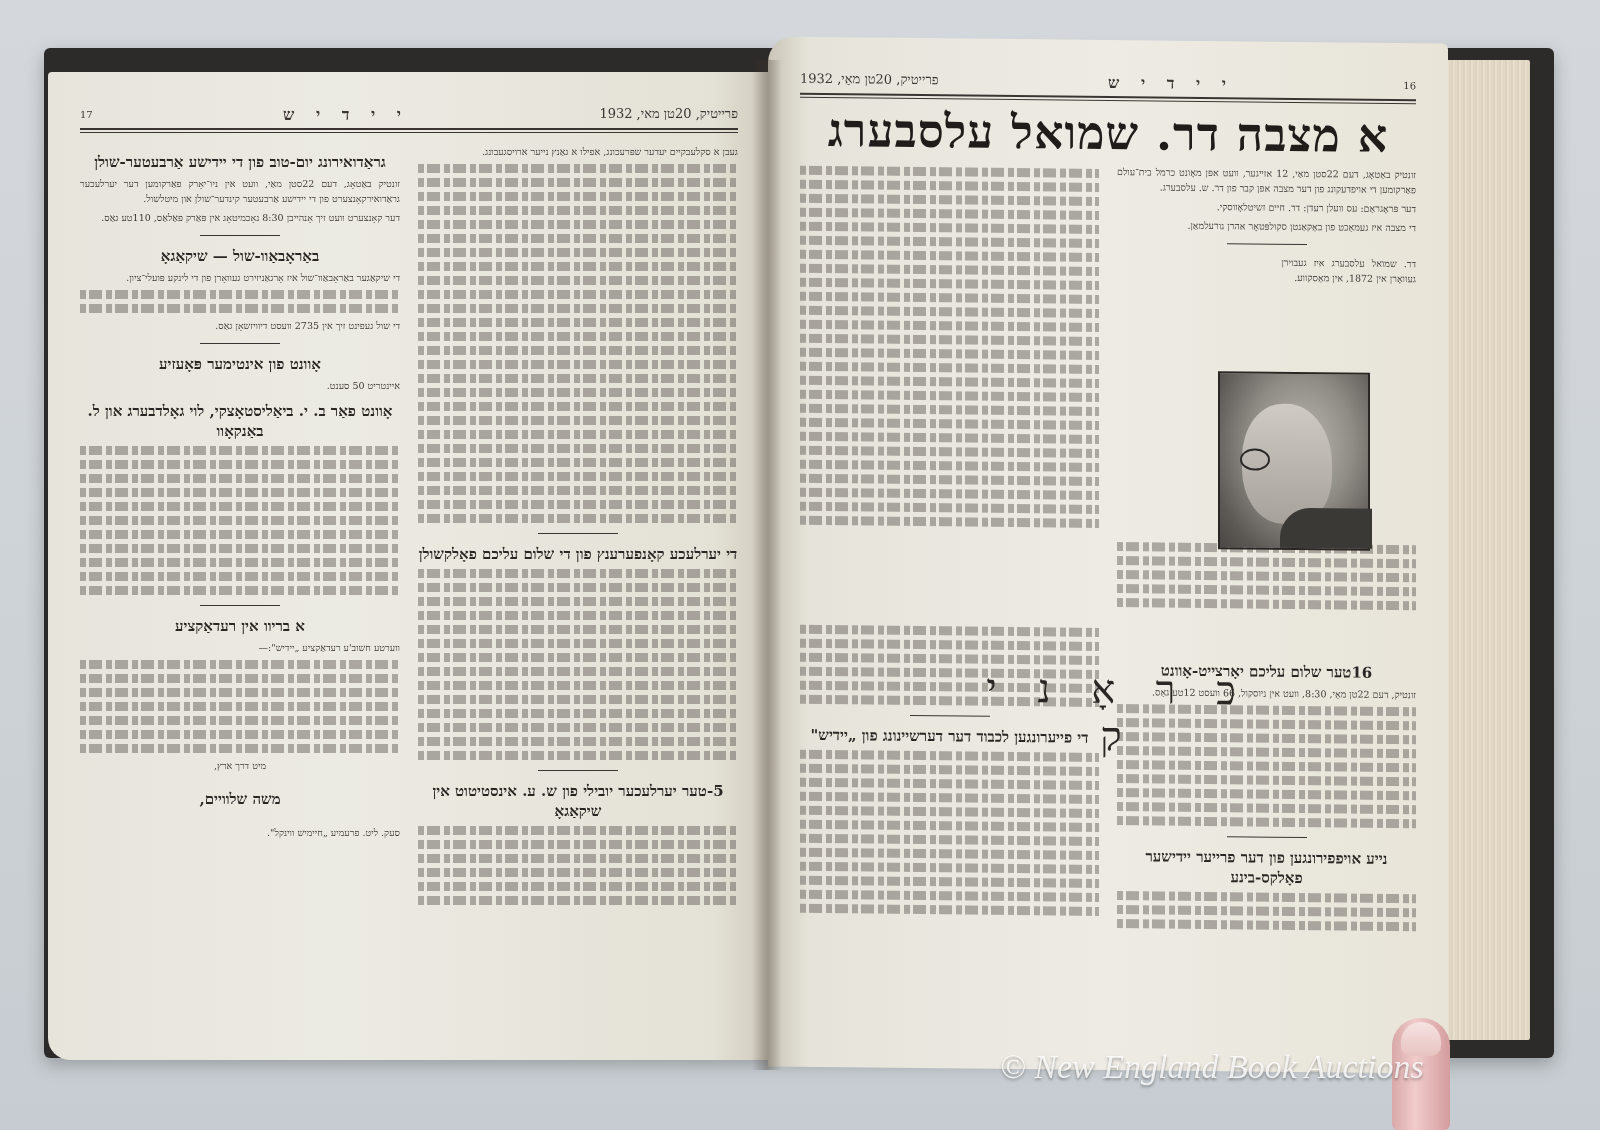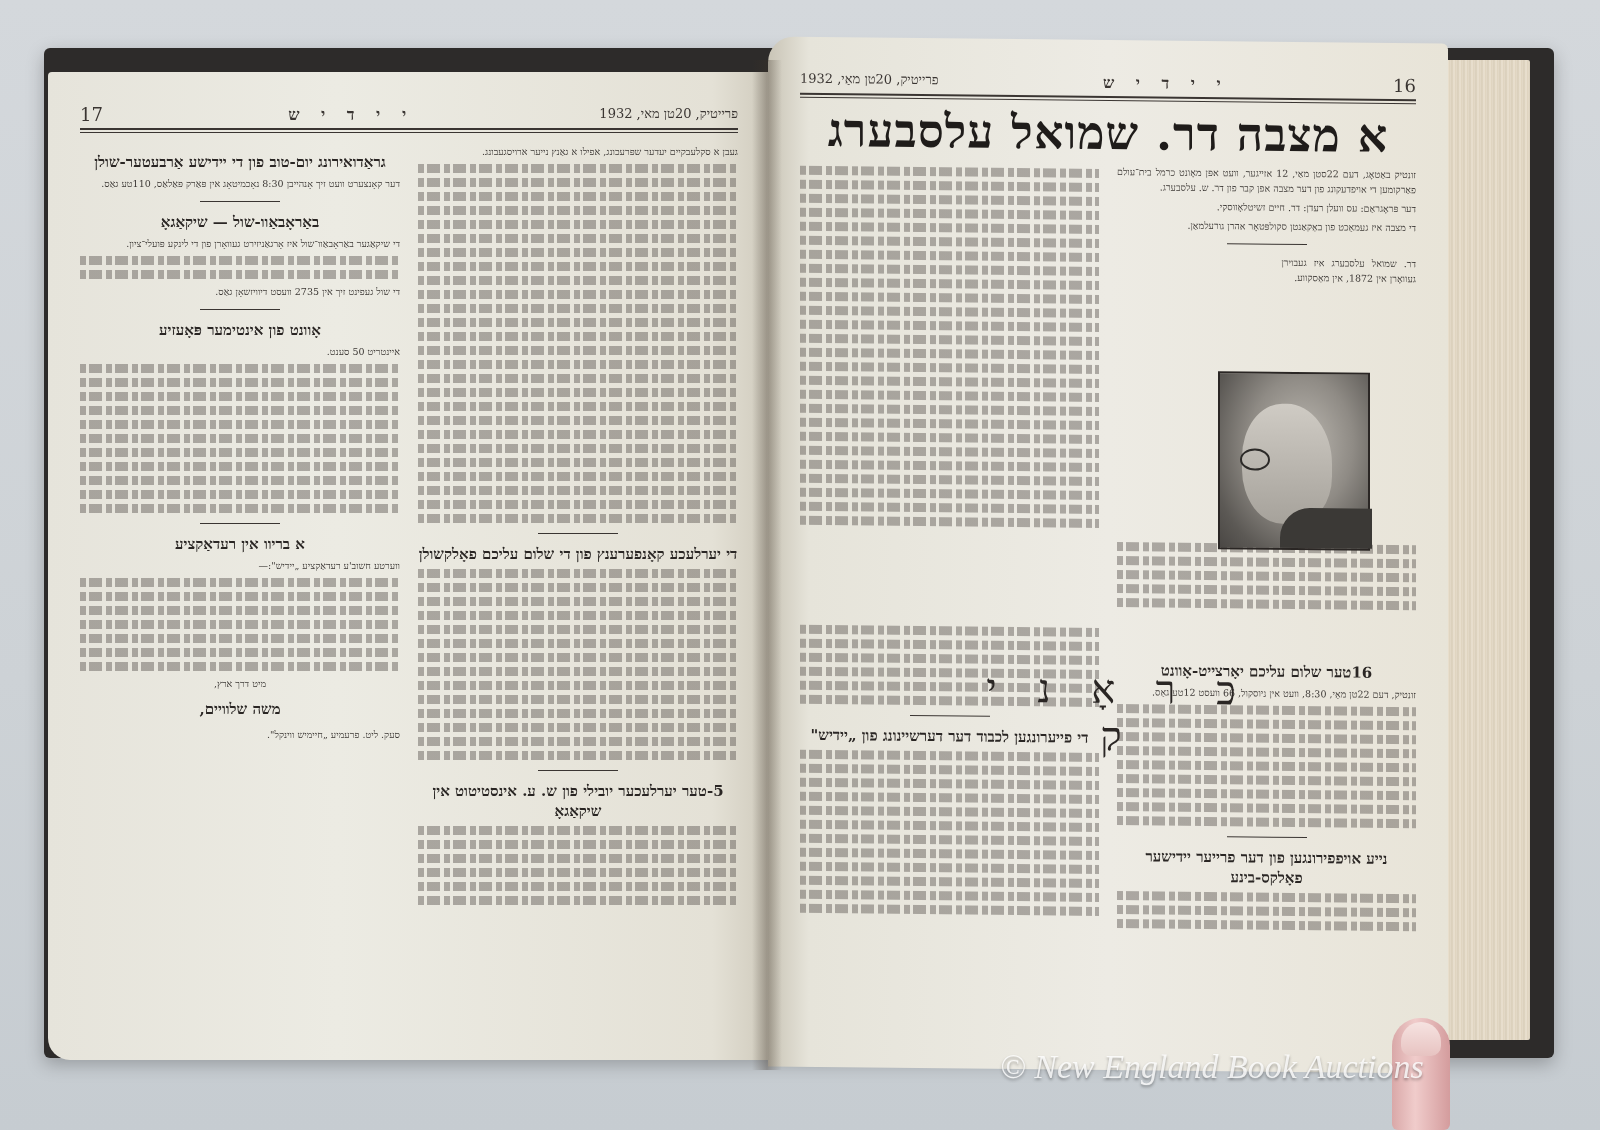--- a/index.html
+++ b/index.html
@@ -80,21 +80,21 @@
     border-radius: 45% 50% 40% 45%; background: linear-gradient(180deg, #cfcbc4 0%, #a6a29b 100%);
   }
   .portrait .glasses {
     position: absolute; left: 20px; top: 75px; width: 30px; height: 22px;
     border: 2px solid #2c2a28; border-radius: 50%;
   }
   .portrait .jacket {
     position: absolute; left: 60px; bottom: 0; width: 92px; height: 40px; background: #3b3936;
     border-radius: 30px 0 0 0;
   }
-  .page-num { font-size: 18px; }
+  .page-num { font-size: 10px; }
   .watermark {
     position: absolute; left: 1000px; top: 1048px; font-family: "Liberation Serif", serif;
     font-size: 34px; color: rgba(255,255,255,0.82); text-shadow: 0 2px 3px rgba(0,0,0,0.35);
     white-space: nowrap;
     font-style: italic;
   }
   .finger {
     position: absolute; left: 1392px; top: 1018px; width: 58px; height: 112px;
     background: linear-gradient(90deg, #d9a8a8 0%, #f0cccb 40%, #d49c9d 100%);
     border-radius: 28px 28px 6px 6px;
@@ -169,30 +169,32 @@
       <div class="filler-line"></div>
         <div class="filler-line"></div>
         <div class="filler-line"></div>
       <div class="filler-line"></div>
         <div class="filler-line"></div>
         <div class="filler-line"></div>
     </div>
 
     <div class="col">
       <div class="head">גראַדואירונג יום-טוב פון די יידישע אַרבעטער-שולן</div>
+      <div class="para">זונטיק באַטאָג, דעם 22סטן מאַי, וועט אין ניו־יאָרק פאַרקומען דער יערלעכער גראַדואירקאָנצערט פון די יידישע אַרבעטער קינדער־שולן און מיטלשול.</div>
       <div class="para">דער קאָנצערט וועט זיך אָנהייבן 8:30 נאָכמיטאָג אין פּאַרק פּאַלאַס, 110טע גאַס.</div>
       <div class="divider"></div>
       <div class="head">באַראָבאַוו-שול — שיקאַגאָ</div>
       <div class="para">די שיקאַגער באַראָבאַוו־שול איז אָרגאַניזירט געוואָרן פון די לינקע פּועלי־ציון.</div>
       <div class="filler-line"></div>
         <div class="filler-line"></div>
       <div class="para">די שול געפינט זיך אין 2735 וועסט דיוויזשאָן גאַס.</div>
       <div class="divider"></div>
       <div class="head">אָוונט פון אינטימער פּאָעזיע</div>
       <div class="para">איינטריט 50 סענט.</div>
+      <div class="head">אָוונט פאַר ב. י. ביאַליסטאָצקי, לוי גאָלדבערג און ל. באַנקאָוו</div>
       <div class="filler-line"></div>
         <div class="filler-line"></div>
         <div class="filler-line"></div>
       <div class="filler-line"></div>
         <div class="filler-line"></div>
         <div class="filler-line"></div>
       <div class="filler-line"></div>
         <div class="filler-line"></div>
         <div class="filler-line"></div>
       <div class="filler-line"></div>
@@ -201,21 +203,21 @@
       <div class="head">א בריוו אין רעדאַקציע</div>
       <div class="para">ווערטע חשוב'ע רעדאַקציע „יידיש":—</div>
       <div class="filler-line"></div>
         <div class="filler-line"></div>
         <div class="filler-line"></div>
       <div class="filler-line"></div>
         <div class="filler-line"></div>
         <div class="filler-line"></div>
       <div class="filler-line"></div>
       <div class="para" style="text-align:center">מיט דרך ארץ,</div>
-      <div class="head" style="margin:8px 0">משה שלוויים,</div>
+      <div class="head" style="margin:16px 0">משה שלוויים,</div>
       <div class="para">סעק. ליט. פרעמיע „חיימיש ווינקל".</div>
     </div>
   </div>
 </div>
 
 <div class="page page-right">
   <div class="running-head">
     <span>פרייטיק, 20טן מאַי, 1932</span>
     <span class="masthead">י י ד י ש</span>
     <span class="page-num">16</span>

